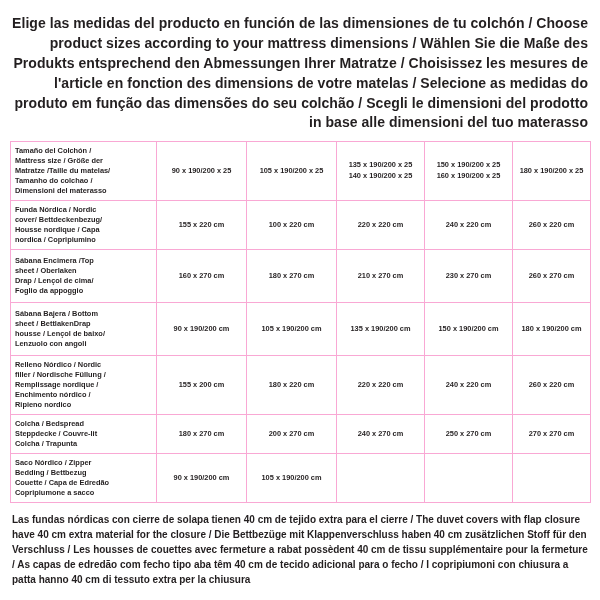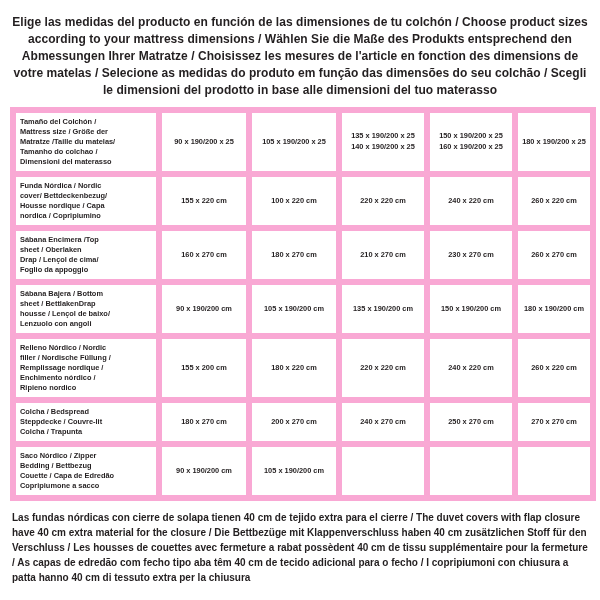--- a/index.html
+++ b/index.html
@@ -16,35 +16,35 @@
   }
   .sheet {
     width: 600px;
     height: 600px;
     box-sizing: border-box;
     padding: 14px 10px 8px 10px;
     display: flex;
     flex-direction: column;
   }
   .intro {
-    font-size: 12px;
+    font-size: 14px;
     line-height: 1.42;
     font-weight: bold;
-    text-align: center;
+    text-align: right;
     padding: 0 2px 8px 2px;
     letter-spacing: 0.05px;
   }
   table.sizes {
     border-collapse: collapse;
     table-layout: fixed;
     width: 580px;
     border: 1px solid #231f20;
   }
   table.sizes td {
-    border: 6px solid #f9a8d4;
+    border: 1px solid #f9a8d4;
     vertical-align: middle;
     font-size: 7.4px;
     line-height: 1.35;
     padding: 4px 4px;
   }
   td.rowhead {
     text-align: left;
     font-weight: bold;
     width: 146px;
     padding-left: 6px;

